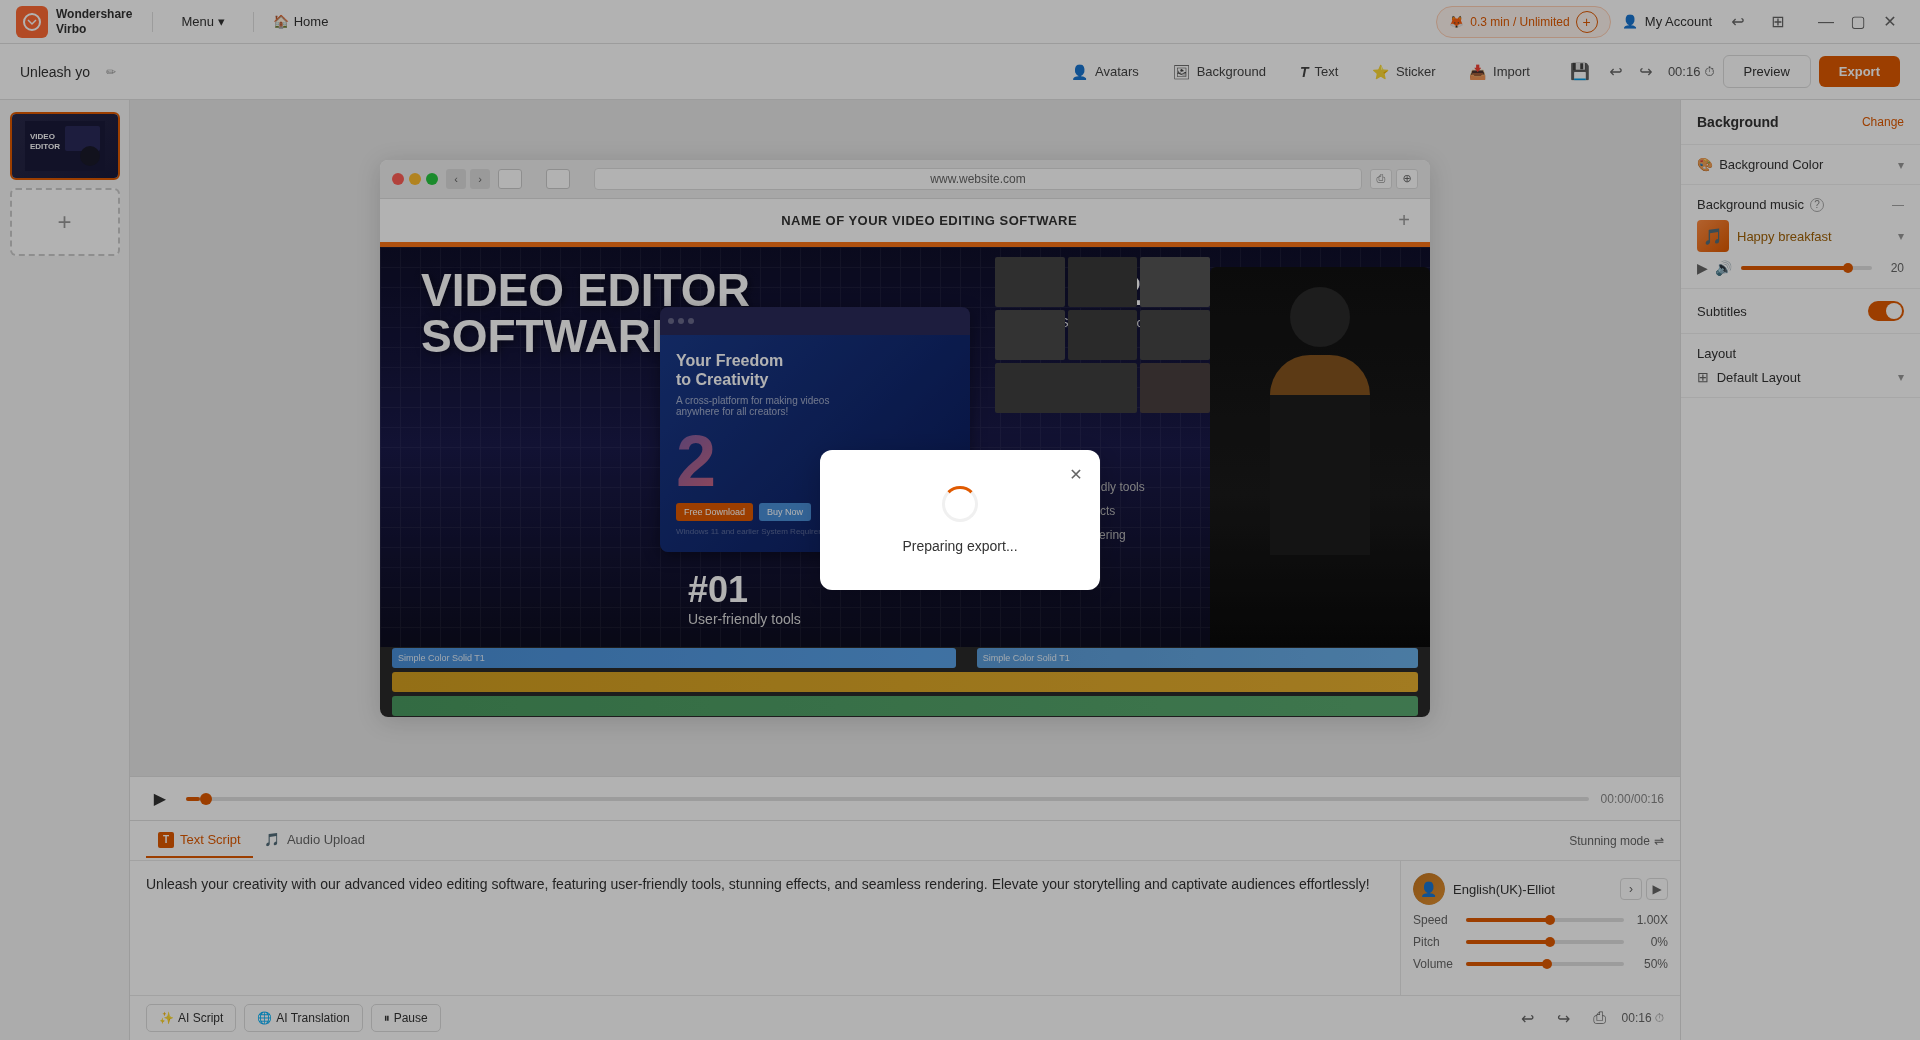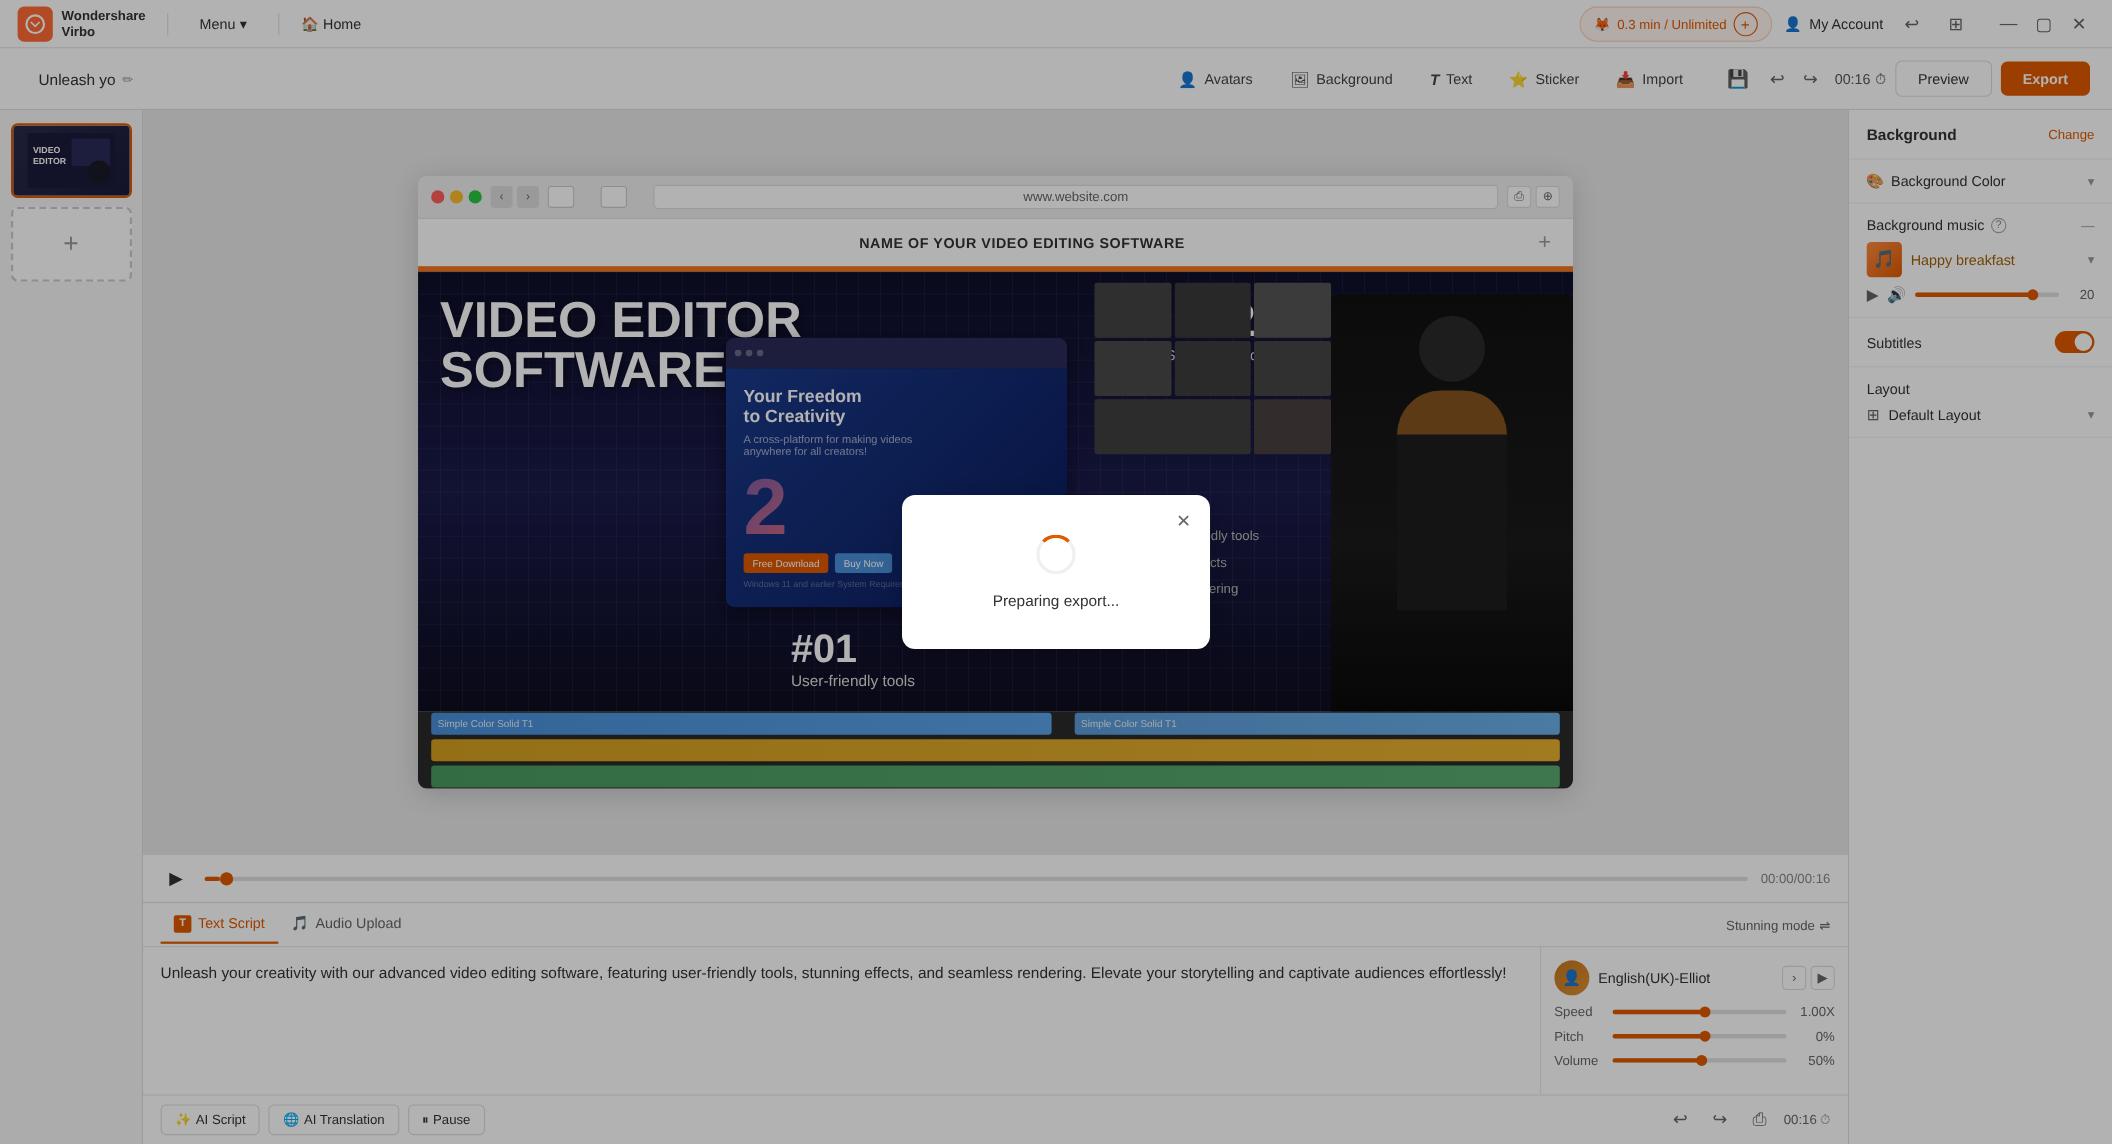--- a/index.html
+++ b/index.html
@@ -24,21 +24,21 @@
     .icon-btn { width: 28px; height: 28px; border-radius: 4px; display: flex; align-items: center; justify-content: center; cursor: pointer; color: #666; font-size: 16px; }
     .window-controls { display: flex; align-items: center; gap: 4px; margin-left: 8px; }
     .win-btn { width: 28px; height: 28px; display: flex; align-items: center; justify-content: center; cursor: pointer; color: #666; font-size: 16px; border-radius: 4px; }
 
     
     .toolbar {
       display: flex; align-items: center; height: 56px;
       background: #fff; border-bottom: 1px solid #e0e0e0;
       padding: 0 20px; gap: 4px;
     }
-    .project-name { font-size: 14px; color: #333; font-weight: 500; display: flex; align-items: center; gap: 6px; margin-left: 15px; }
+    .project-name { font-size: 14px; color: #333; font-weight: 500; display: flex; align-items: center; gap: 16px; }
     .project-edit-icon { color: #999; font-size: 12px; }
     .toolbar-spacer { flex: 1; }
     .toolbar-tools { display: flex; align-items: center; gap: 2px; }
     .tool-btn {
       display: flex; align-items: center; gap: 6px;
       padding: 8px 16px; border-radius: 6px;
       font-size: 13px; color: #444; cursor: pointer;
       border: none; background: transparent;
     }
     .tool-icon { font-size: 14px; }
@@ -395,21 +395,21 @@
         <div class="video-title-bar">
           <div style="width:60px"></div>
           <div class="video-title">NAME OF YOUR VIDEO EDITING SOFTWARE</div>
           <div class="plus-icon">+</div>
         </div>
 
         <div class="preview-content" style="height:390px;">
           <div class="grid-overlay"></div>
 
           <div class="main-title-text">
-            <h1 style="font-size:46px;font-weight:900;color:#fff;line-height:1;text-transform:uppercase;text-shadow:2px 2px 8px rgba(0,0,0,0.5);">
+            <h1 style="font-size:46px;font-weight:900;color:#fff;line-height:1;text-transform:uppercase;text-shadow:2px 2px 8px rgba(0,0,0,0.5);margin-left:21px;">
               <span>VIDEO EDITOR</span><br>
               <span>SOFTWARE</span>
             </h1>
           </div>
 
           <div class="screen-mockup">
             <div class="screen-header">
               <div class="screen-dot"></div>
               <div class="screen-dot"></div>
               <div class="screen-dot"></div>
@@ -454,21 +454,21 @@
           <div style="position:absolute;right:0;bottom:0;width:220px;height:380px;overflow:hidden;">
             <div style="width:100%;height:100%;background:linear-gradient(180deg,#111 0%,#1a1a1a 60%,#0a0a0a 100%);border-radius:6px 6px 0 0;position:relative;">
 
               <div style="position:absolute;top:20px;left:50%;transform:translateX(-50%);width:60px;height:60px;background:#2a2a2a;border-radius:50%;"></div>
               <div style="position:absolute;top:88px;left:50%;transform:translateX(-50%);width:100px;height:200px;background:#1e1e1e;border-radius:40px 40px 0 0;"></div>
 
               <div style="position:absolute;top:88px;left:50%;transform:translateX(-50%);width:100px;height:40px;background:#c87820;border-radius:40px 40px 0 0;opacity:0.6;"></div>
             </div>
           </div>
 
-          <div style="position:absolute;left:339px;bottom:20px;color:#fff;">
+          <div style="position:absolute;left:308px;bottom:20px;color:#fff;">
             <div style="font-size:36px;font-weight:900;">#01</div>
             <div style="font-size:14px;color:#ddd;">User-friendly tools</div>
           </div>
         </div>
 
         <div class="timeline-area">
           <div style="display:flex;flex-direction:column;gap:4px;flex:1;">
             <div class="track-row">
               <div class="track-segment track-1" style="left:0%;width:55%;background:linear-gradient(90deg,#4a90d9,#5ba3e9);">
                 <span style="font-size:9px;">Simple Color Solid T1</span>

